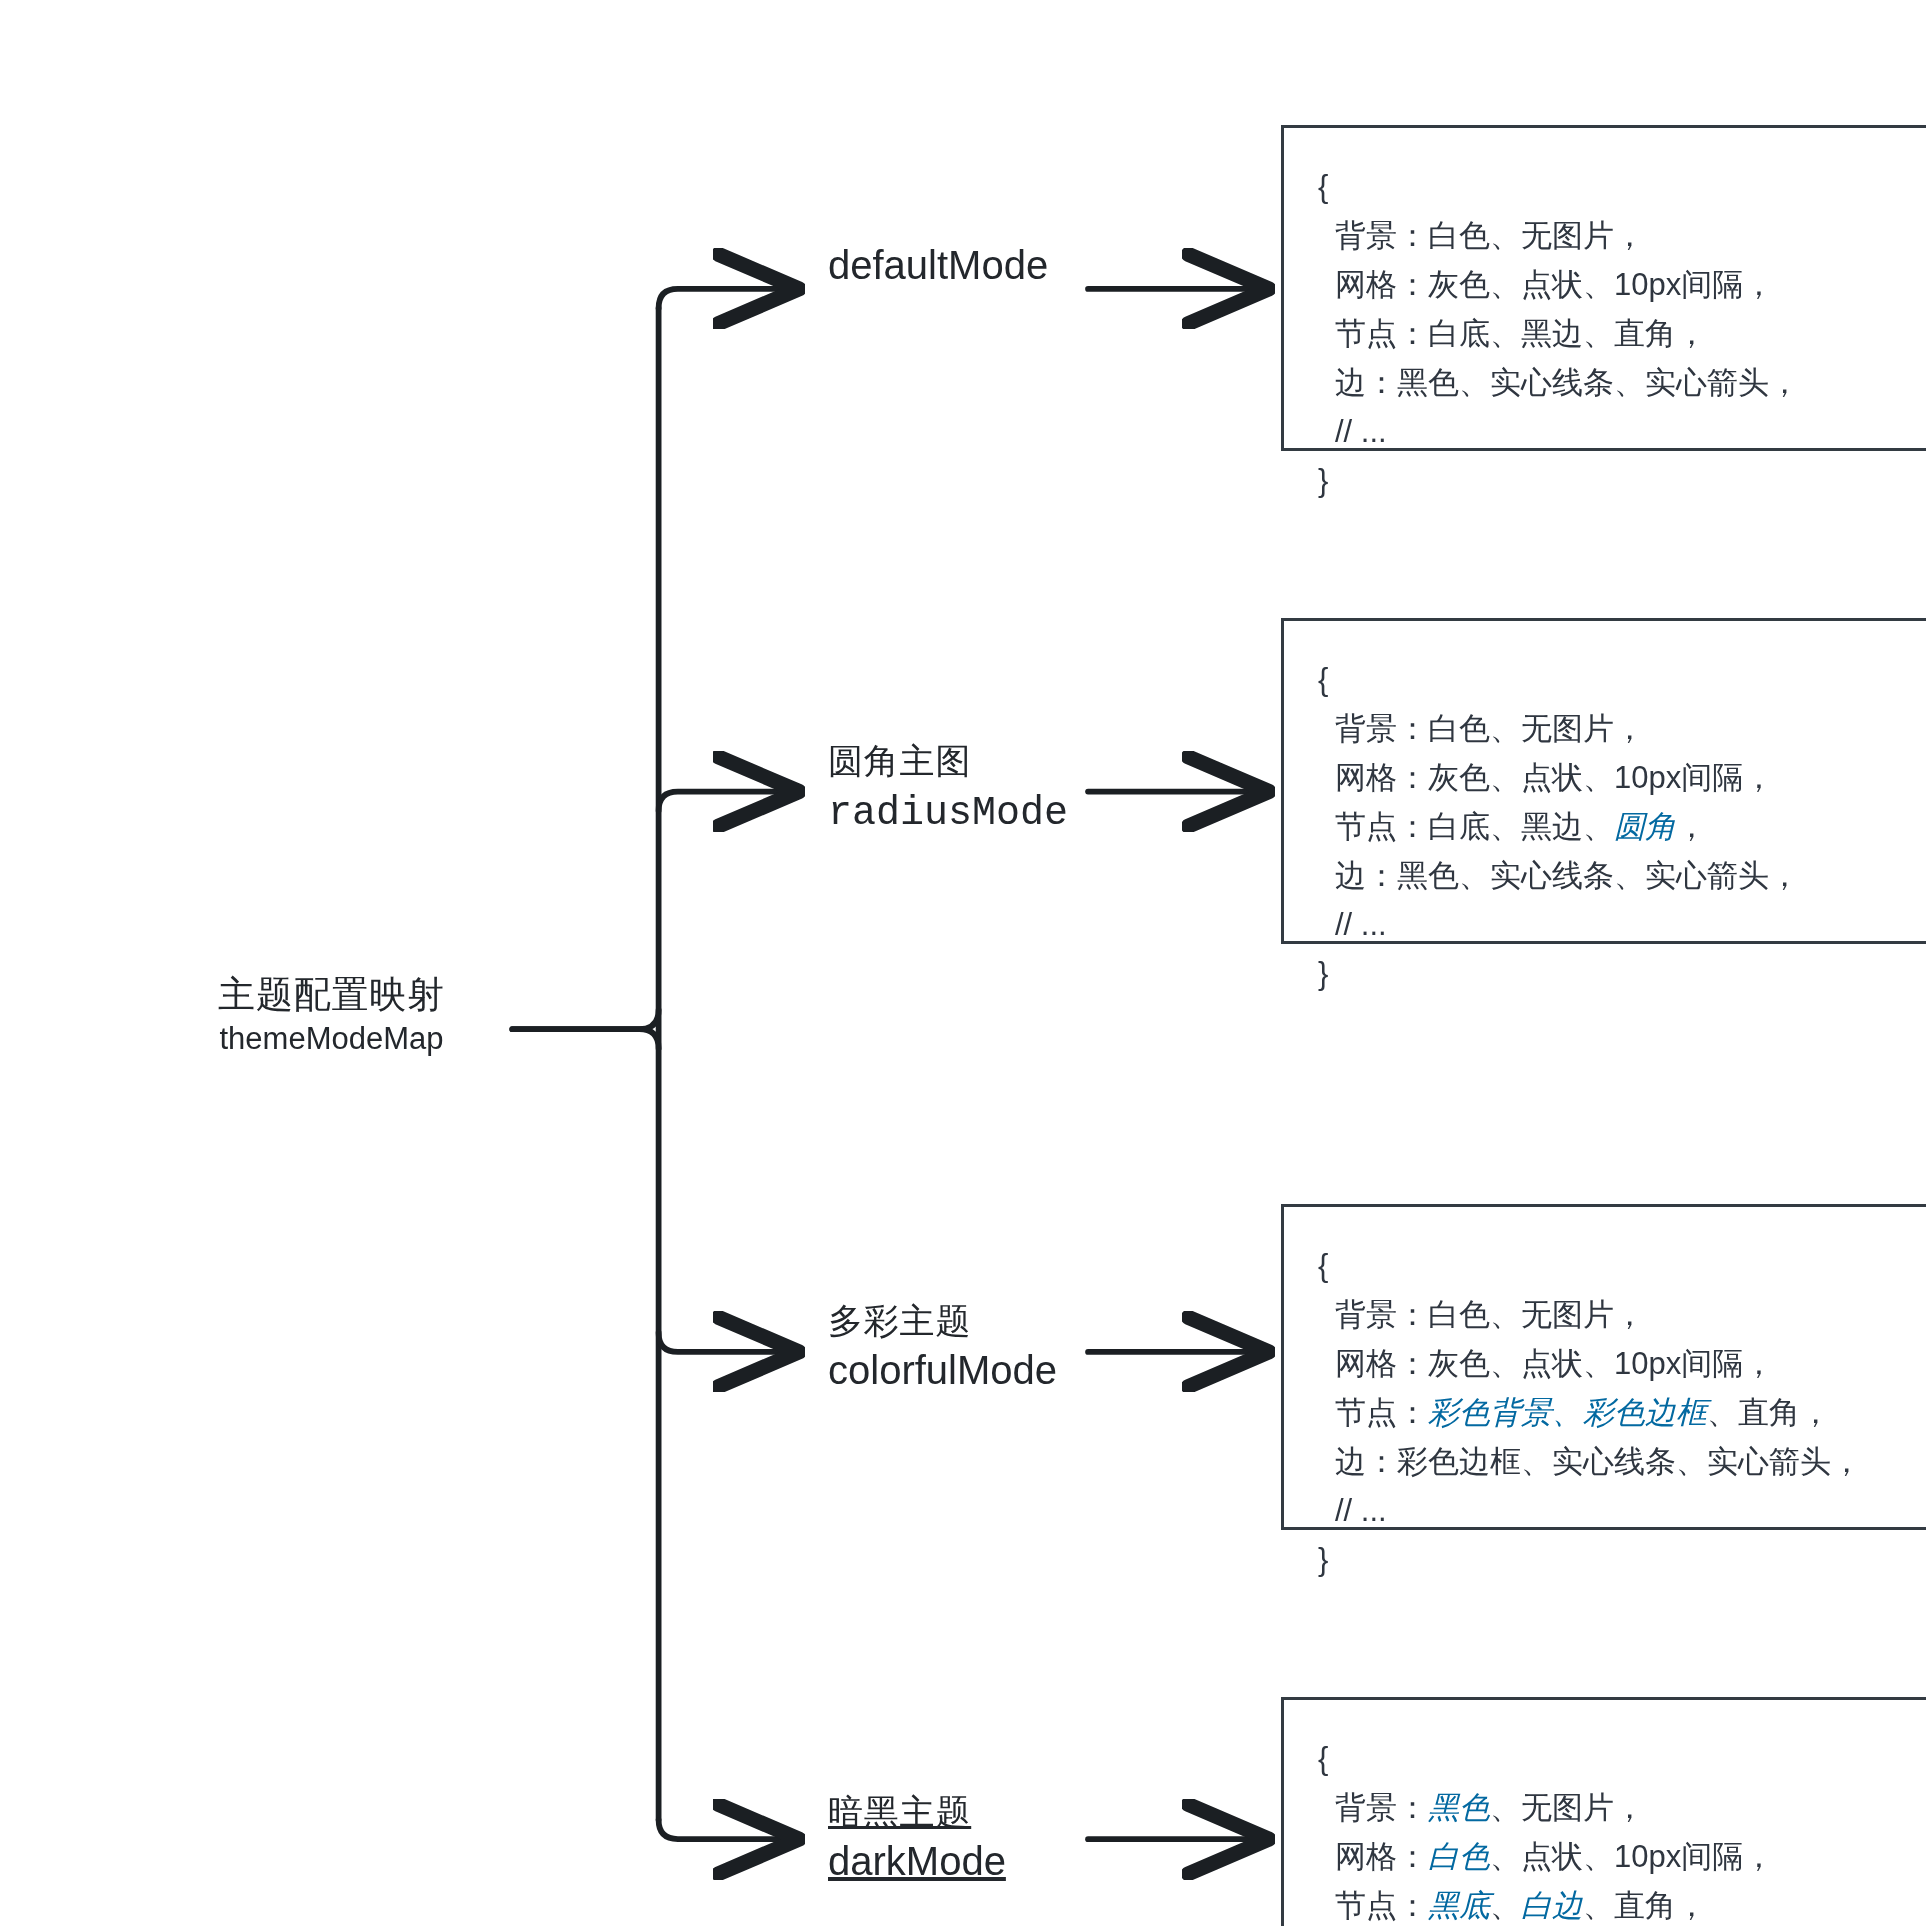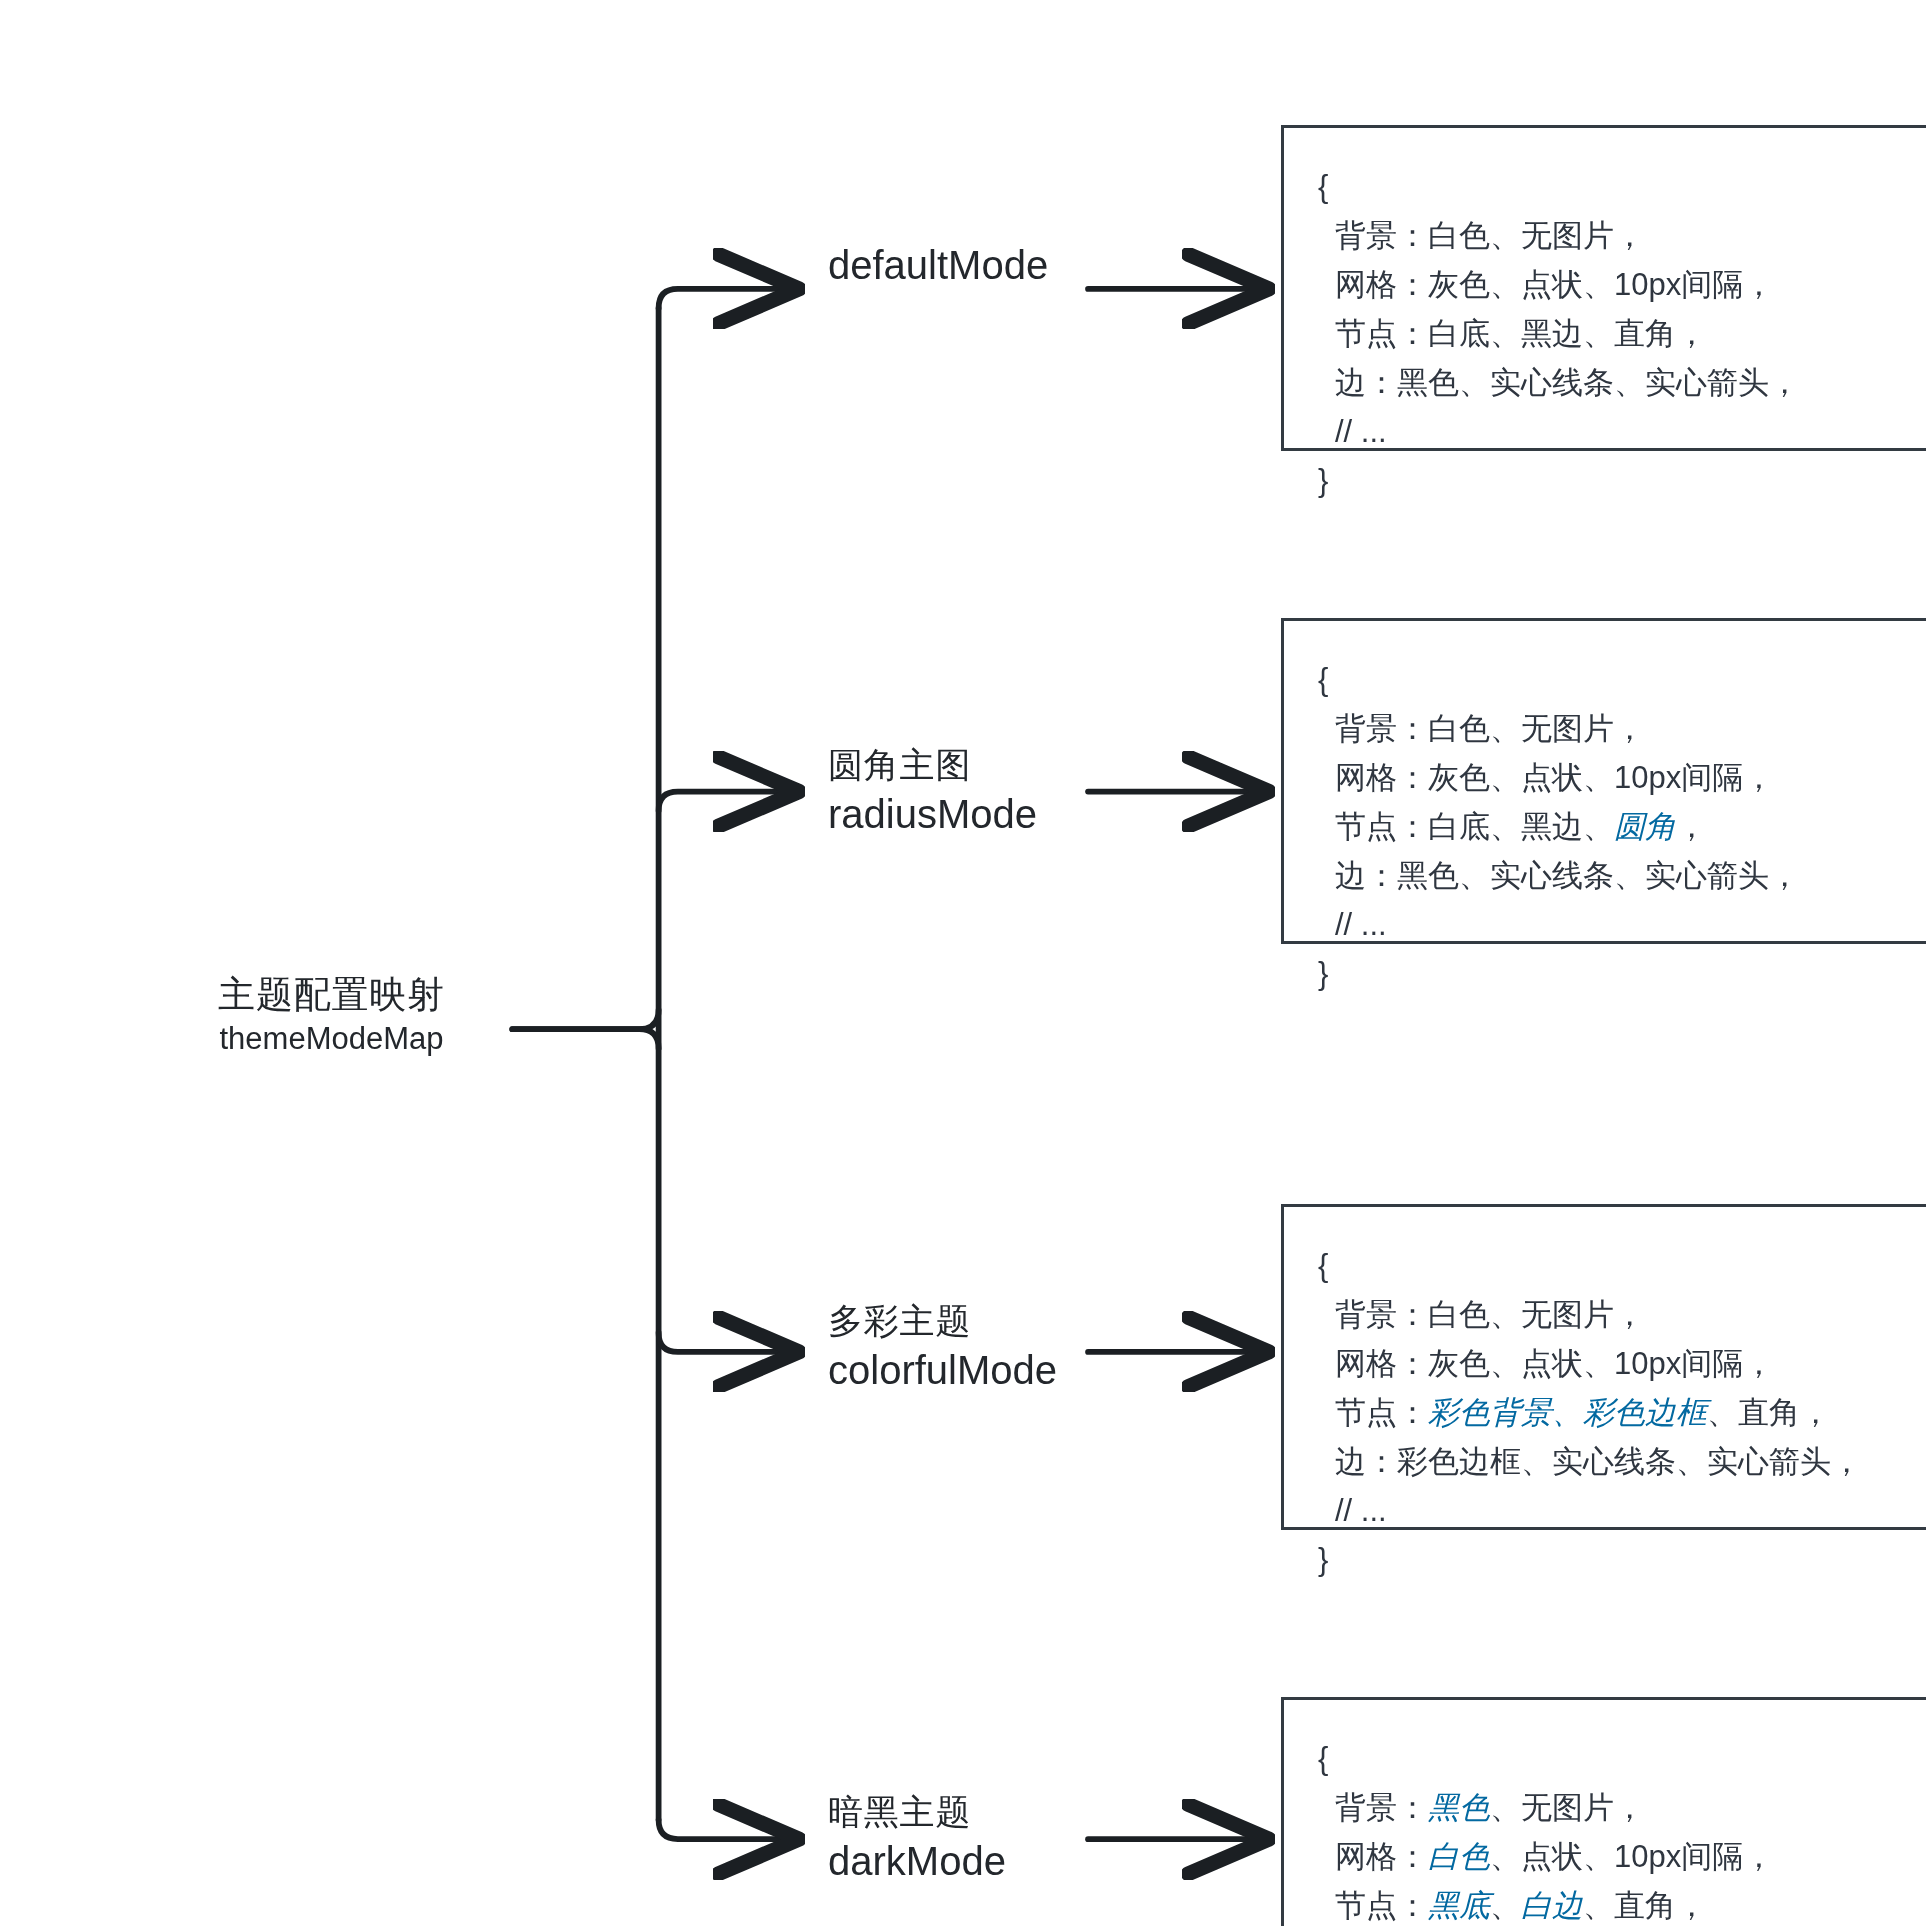--- a/index.html
+++ b/index.html
@@ -93,31 +93,31 @@
 
   <div class="root-node">
     <div class="cn">主题配置映射</div>
     <div class="en">themeModeMap</div>
   </div>
 
   <div class="branch-label" style="left:828px;top:239px;">
     <div class="en">defaultMode</div>
   </div>
 
-  <div class="branch-label" style="left:828px;top:742px;">
+  <div class="branch-label" style="left:828px;top:742px;font-family:Liberation Mono, monospace;">
     <div class="cn">圆角主图</div>
     <div class="en">radiusMode</div>
   </div>
 
   <div class="branch-label" style="left:828px;top:1298px;">
     <div class="cn">多彩主题</div>
     <div class="en">colorfulMode</div>
   </div>
 
-  <div class="branch-label" style="left:828px;top:1789px;">
+  <div class="branch-label" style="left:828px;top:1789px;text-decoration:underline;">
     <div class="cn">暗黑主题</div>
     <div class="en">darkMode</div>
   </div>
 
   <div class="code-box" style="top:125px;">
     <div class="code-inner">
         <div class="code-line">{</div>
         <div class="code-line indent"><span>背景：白色、无图片，</span></div>
         <div class="code-line indent"><span>网格：灰色、点状、10px间隔，</span></div>
         <div class="code-line indent"><span>节点：白底、黑边、直角，</span></div>

